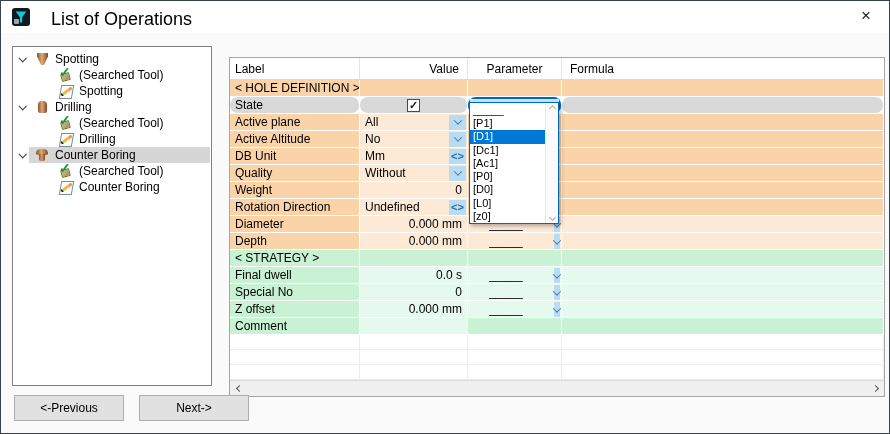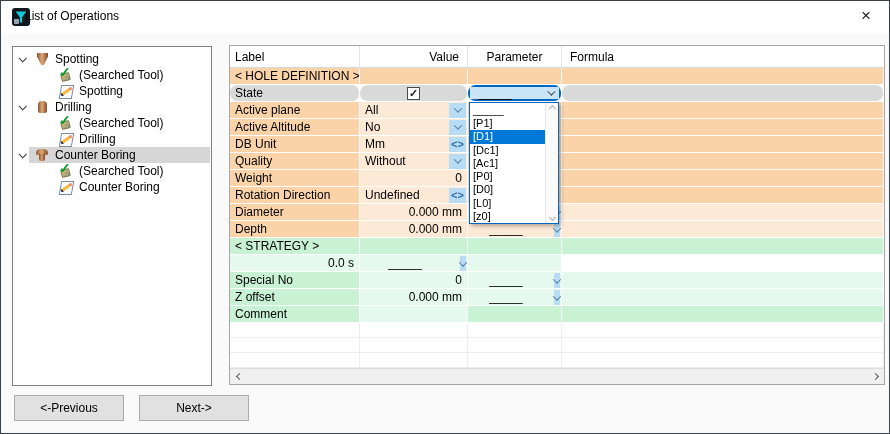--- a/index.html
+++ b/index.html
@@ -10,21 +10,21 @@
             border:1px solid #38424a; overflow:hidden; }
 
   
   .titlebar { position:absolute; left:0; top:0; width:100%; height:32px; background:#ffffff; }
   .app-icon { position:absolute; left:11px; top:7px; width:18px; height:18px;
               background:#101820; border-radius:3px; }
   .app-icon::after { content:""; position:absolute; left:2px; top:2px; width:14px; height:14px;
               background:#14c8d8; clip-path:polygon(12% 10%,88% 10%,58% 52%,58% 90%,42% 90%,42% 52%); }
   .app-icon::before { content:""; position:absolute; left:2px; bottom:2px; width:5px; height:5px;
               background:#9aa6ad; border-radius:1px; }
-  .title { position:absolute; left:24px; top:8px; font-size:12px; }
+  .title { position:absolute; left:50px; top:8px; font-size:18px; }
   .close-btn { position:absolute; right:10px; top:4px; width:26px; height:22px;
                display:flex; align-items:center; justify-content:center;
                font-size:17px; color:#222; cursor:pointer; }
 
   
   .tree-panel { position:absolute; left:11px; top:45px; width:200px; height:340px;
                 background:#fff; border:1px solid #7f7f7f; padding-top:4px; overflow:hidden; }
   .tree-row { position:relative; height:16px; display:flex; align-items:center; }
   .tree-row.selected::before { content:""; position:absolute; left:16px; right:1px; top:0; bottom:0;
                 background:#d6d6d6; z-index:0; }
@@ -54,21 +54,21 @@
   .icon-searched::after { content:"\2713"; position:absolute; left:1px; top:-4px;
       font-size:14px; font-weight:bold; color:#129a32; }
 
   .icon-edit::before { content:""; position:absolute; left:2px; top:1px; width:11px; height:12px;
       background:#fff; border:1px solid #7a8aa0; transform:skewX(-10deg); }
   .icon-edit::after { content:""; position:absolute; left:2px; top:6px; width:13px; height:3px;
       border-radius:1px; transform:rotate(-35deg);
       background:linear-gradient(90deg,#333 0 2px,#f5b73c 2px 10px,#e8927c 10px); }
 
   
-  .table-panel { position:absolute; left:228px; top:44px; width:656px; height:340px;
+  .table-panel { position:absolute; left:228px; top:56px; width:656px; height:340px;
                  background:#fff; border:1px solid #a6a6a6; display:flex; flex-direction:column; }
   .thead { display:grid; grid-template-columns:130px 108px 94px 1fr; height:22px; flex:0 0 22px;
            background:#fff; border-bottom:1px solid #d9d9d9; }
   .hcell { display:flex; align-items:center; padding:0 8px; border-right:1px solid #e4e4e4; }
   .hcell:last-child { border-right:none; }
   .hcell.c0 { padding-left:5px; justify-content:flex-start; }
   .hcell.c1 { justify-content:flex-end; }
   .hcell.c2 { justify-content:center; }
   .hcell.c3 { justify-content:flex-start; }
   .tbody { flex:1 1 auto; background:#fff; overflow:hidden; }
@@ -335,20 +335,23 @@
           <div class="cell t-gd">
             <span class="lbl bold">&lt; STRATEGY &gt;</span>
           </div>
           <div class="cell t-gd">
             <span class="val"></span>
           </div>
           <div class="cell t-gd"></div>
           <div class="cell t-gd"></div>
         </div>
         <div class="trow">
+          <div class="cell t-gd">
+            <span class="lbl">Final dwell</span>
+          </div>
           <div class="cell t-gl">
             <span class="val right">0.0 s</span>
           </div>
           <div class="cell t-gl">
             <span class="param-text">_____</span>
             <span class="ddbtn param-btn">
               <span class="chev-d"></span>
             </span>
           </div>
           <div class="cell t-gl"></div>

